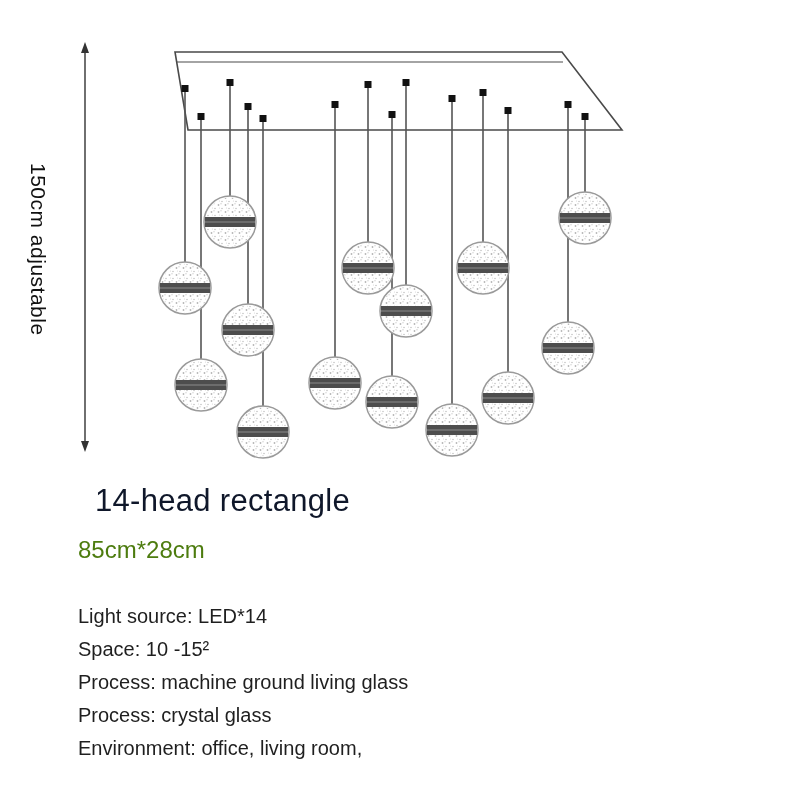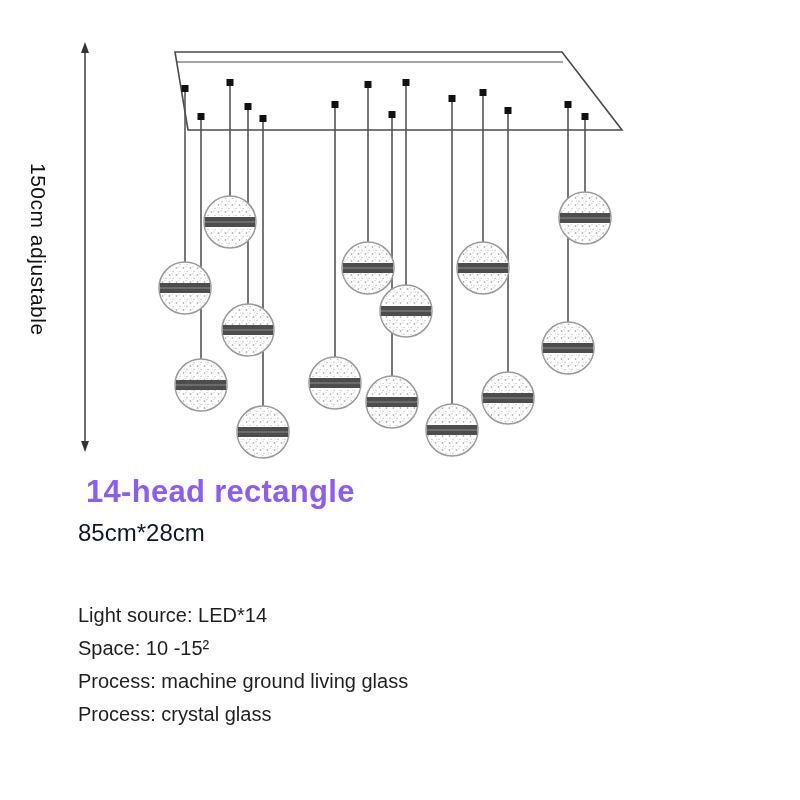--- a/index.html
+++ b/index.html
@@ -31,32 +31,32 @@
     white-space: nowrap;
   }
   .text-block {
     position: absolute;
     left: 78px;
     top: 466px;
     width: 660px;
   }
   .product-title {
     font-size: 31px;
-    font-weight: 700;
-    color: #8b5cf6;
+    font-weight: 400;
+    color: #0f172a;
     letter-spacing: 0.3px;
-    margin: 8px;
+    margin: 17px;
   }
   .product-size {
     font-size: 24px;
-    color: #0f172a;
+    color: #4d7c0f;
     margin-top: 9px;
   }
   .specs {
-    margin-top: 52px;
+    margin-top: 36px;
   }
   .spec-line {
     font-size: 20px;
     color: #1f1f1f;
     line-height: 33px;
   }
 </style>
 </head>
 <body>
 
@@ -174,16 +174,17 @@
 
   <div class="text-block">
     <div class="product-title">14-head rectangle</div>
     <div class="product-size">85cm*28cm</div>
 
     <div class="specs">
       <div class="spec-line">Light source: LED*14</div>
       <div class="spec-line">Space: 10 -15²</div>
       <div class="spec-line">Process: machine ground living glass</div>
       <div class="spec-line">Process: crystal glass</div>
+      <div class="spec-line">Environment: office, living room,</div>
     </div>
   </div>
 
 </div>
 
 </body></html>

